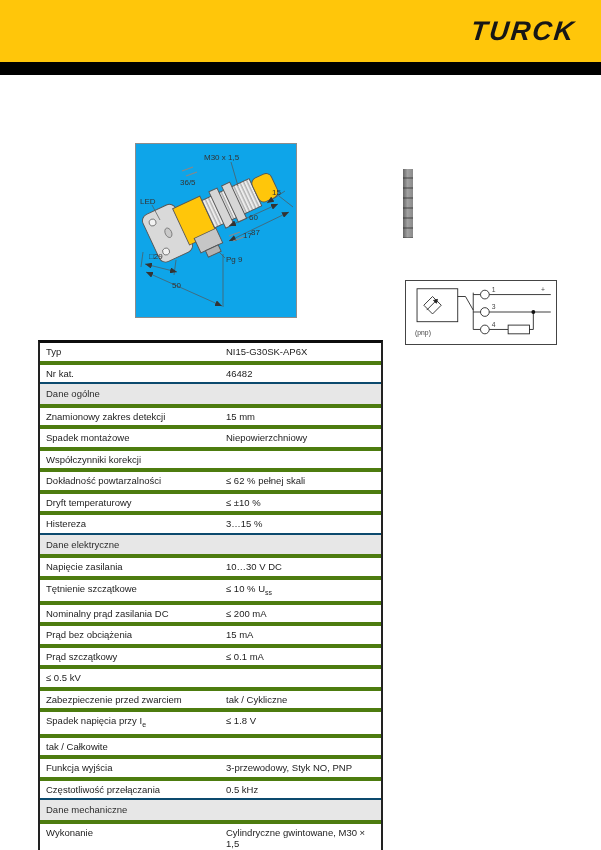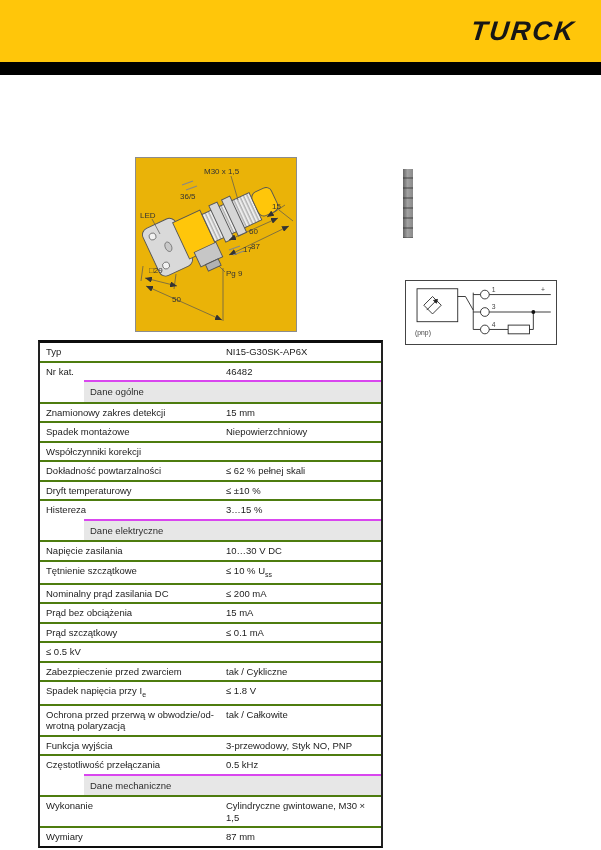--- a/index.html
+++ b/index.html
@@ -6,44 +6,44 @@
   .page{position:relative;width:601px;height:850px;background:#ffffff;
         font-family:"Liberation Sans",sans-serif;overflow:hidden;}
 
   
   .band{position:absolute;left:0;top:0;width:601px;height:62px;}
   .logo{position:absolute;right:26px;top:16px;font-size:27px;font-weight:bold;
         font-style:italic;letter-spacing:2px;color:#161616;transform:skewX(-6deg);}
   .stripe{position:absolute;left:0;top:62px;width:601px;height:13px;}
 
   
-  .drawing{position:absolute;left:135px;top:157px;width:160px;height:173px;
-           border:1px solid #8c8c8c;background:#eab308;}
+  .drawing{position:absolute;left:135px;top:143px;width:160px;height:173px;
+           border:1px solid #8c8c8c;background:#0ea5e9;}
   .drawing svg{display:block;}
   .dimtext{font-size:8px;fill:#333;}
 
   
   .photo{position:absolute;left:403px;top:169px;width:10px;height:69px;
          background:linear-gradient(90deg,#666 0%,#a2a2a2 45%,#8a8a8a 100%);}
   .photo::after{content:"";position:absolute;inset:0;
          background:repeating-linear-gradient(180deg,transparent 0 8px,rgba(30,30,30,.35) 8px 10px);}
 
   
   .wiring{position:absolute;left:405px;top:280px;width:150px;height:63px;
           border:1px solid #444;background:#fff;}
   .wiretext{font-size:7px;fill:#444;}
 
   
   .spec{position:absolute;left:38px;top:340px;width:341px;background:#fff;
         border-top:3px solid #0d0d0d;border-bottom:2px solid #0d0d0d;
         border-left:2px solid #222;border-right:2px solid #222;
         font-size:9.5px;color:#1c1c1c;}
-  .t-row{display:flex;padding:3px 4px 3px 6px;border-top:2px solid #4d7c0f;line-height:11.5px;}
+  .t-row{display:flex;padding:3px 4px 3px 6px;border-top:4px solid #4d7c0f;line-height:11.5px;}
   .t-row:first-child{border-top:none;align-items:flex-end;}
-  .t-row.section{background:#e7e7e7;border-top:2px solid #d946ef;padding:4px 4px 4px 6px;color:#2d2d2d;margin-left:44px;}
+  .t-row.section{background:#e7e7e7;border-top:2px solid #0c4a6e;padding:4px 4px 4px 6px;color:#2d2d2d;}
   .t-label{width:172px;padding-right:8px;}
   .t-value{flex:1;}
   sub{font-size:7px;}
 </style>
 </head>
 <body>
 
 <div class="page">
 
   <div class="band" style="background:#FFC60A;">
@@ -212,21 +212,20 @@
       </div>
       <div class="t-row">
         <div class="t-label">Zabezpieczenie przed zwarciem</div>
         <div class="t-value">tak / Cykliczne</div>
       </div>
       <div class="t-row">
         <div class="t-label">Spadek napięcia przy I<sub>e</sub></div>
         <div class="t-value">≤ 1.8 V</div>
       </div>
       <div class="t-row">
-        <div class="t-label">Ochrona przed przerwą w obwodzie/od-wrotną polaryzacją</div>
         <div class="t-value">tak / Całkowite</div>
       </div>
       <div class="t-row">
         <div class="t-label">Funkcja wyjścia</div>
         <div class="t-value">3-przewodowy, Styk NO, PNP</div>
       </div>
       <div class="t-row">
         <div class="t-label">Częstotliwość przełączania</div>
         <div class="t-value">0.5 kHz</div>
       </div>

